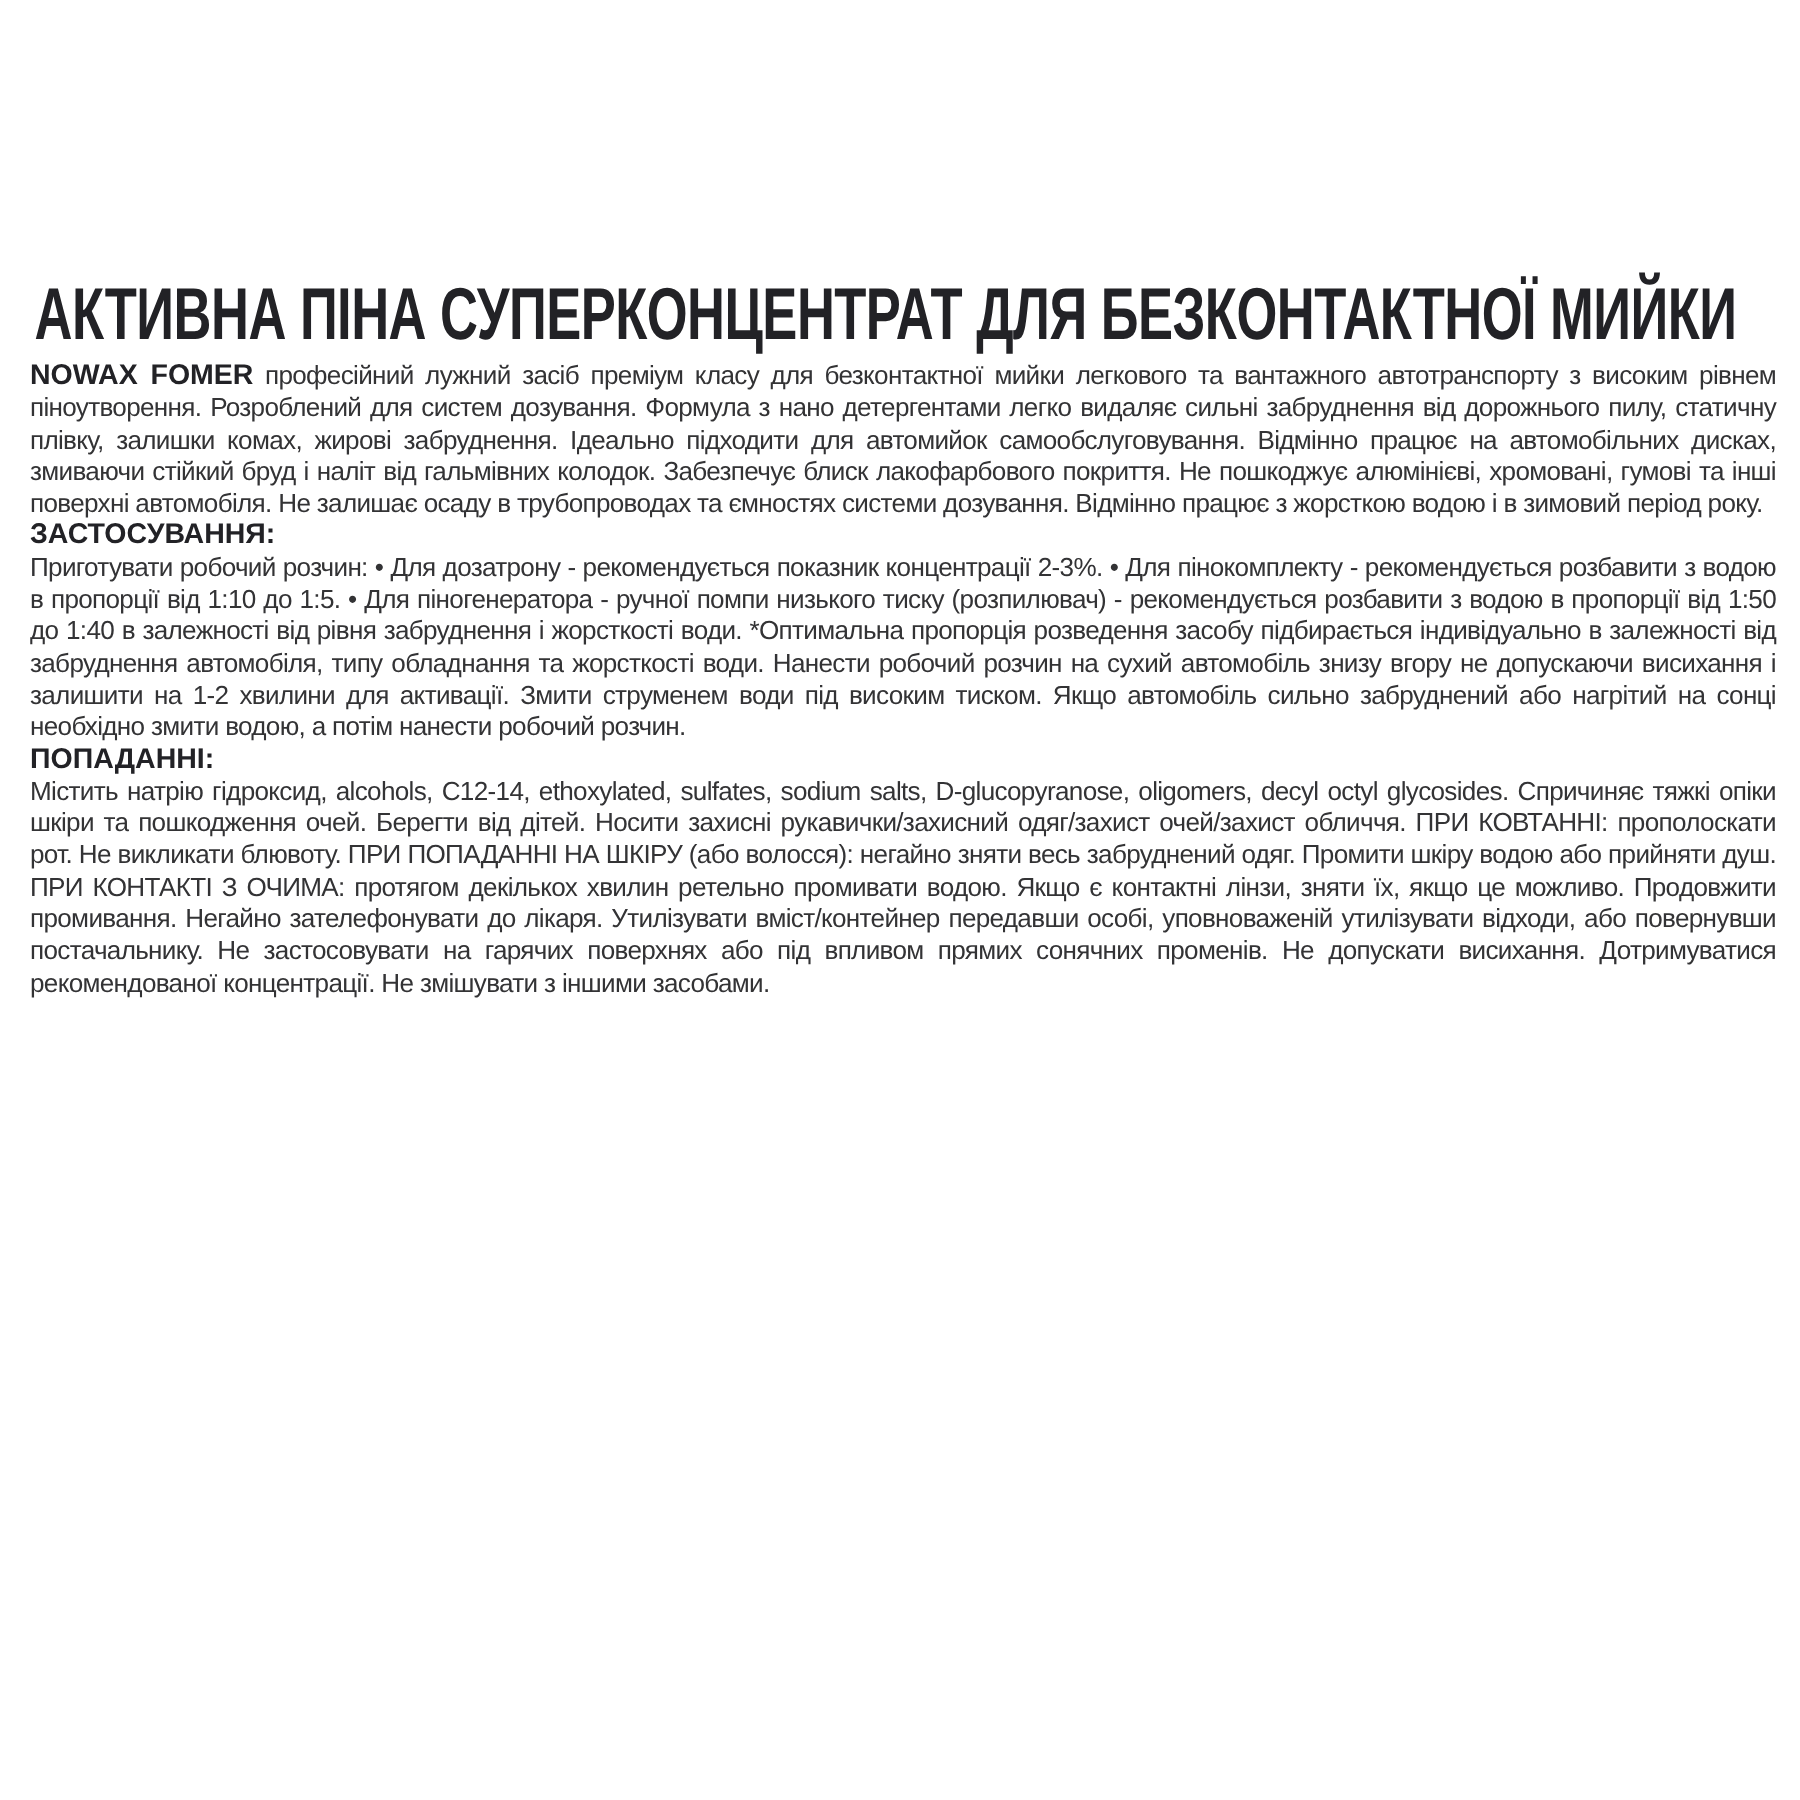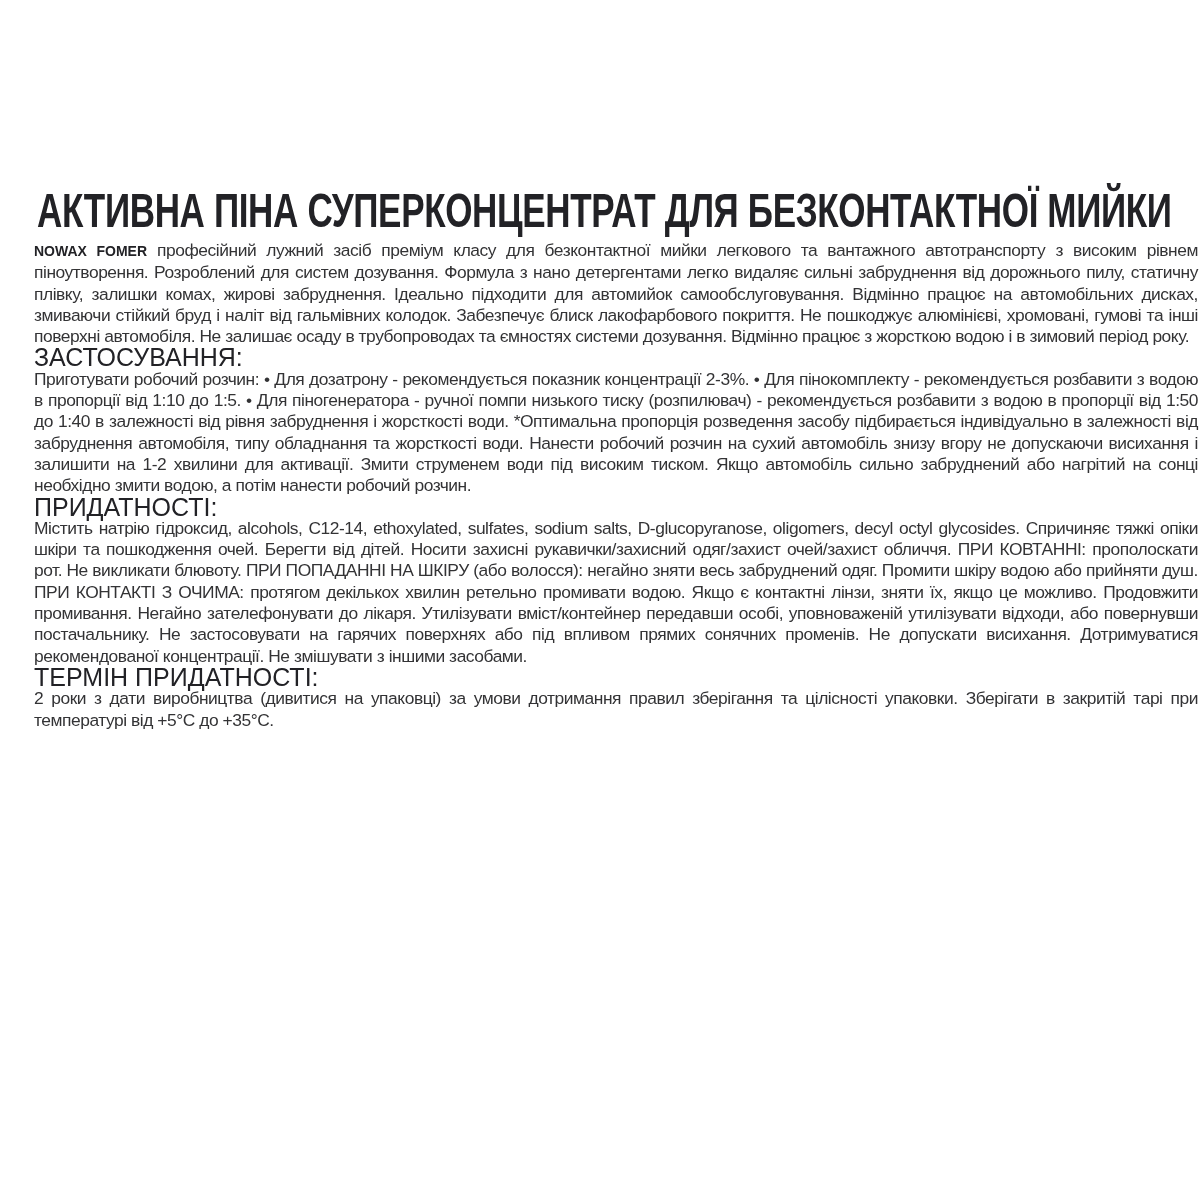--- a/index.html
+++ b/index.html
@@ -8,21 +8,21 @@
     background: #ffffff;
   }
   body {
     width: 1200px;
     height: 1200px;
     position: relative;
     overflow: hidden;
   }
   .sheet {
     position: absolute;
-    left: 34px;
+    left: 20px;
     top: 180px;
     width: 1164px;
     color: #2b2b2d;
   }
   .title {
     font-family: "Liberation Sans", sans-serif;
     font-weight: bold;
     font-size: 49px;
     line-height: 60px;
     color: #222226;
@@ -39,28 +39,28 @@
     line-height: 21.3px;
     color: #333335;
     text-align: justify;
     margin: 0;
     
     letter-spacing: -0.45px;
     word-spacing: 0px;
   }
   .para .brand {
     font-weight: bold;
-    font-size: 14px;
+    font-size: 19px;
     letter-spacing: 0px;
     color: #222226;
   }
   .heading {
     font-family: "Liberation Sans", sans-serif;
-    font-weight: normal;
-    font-size: 25px;
+    font-weight: bold;
+    font-size: 19px;
     line-height: 21.3px;
     color: #222226;
     margin: 0;
     letter-spacing: 0px;
   }
   .section { margin: 0; }
 </style>
 </head>
 <body>
 
@@ -68,24 +68,20 @@
   <div class="title">АКТИВНА ПІНА СУПЕРКОНЦЕНТРАТ ДЛЯ БЕЗКОНТАКТНОЇ МИЙКИ</div>
 
   <p class="para"><span class="brand">NOWAX FOMER</span><span> професійний лужний засіб преміум класу для безконтактної мийки легкового та вантажного автотранспорту з високим рівнем піноутворення. Розроблений для систем дозування.  Формула з нано детергентами легко видаляє сильні забруднення від дорожнього пилу, статичну плівку, залишки комах, жирові забруднення. Ідеально підходити для автомийок самообслуговування. Відмінно працює на автомобільних дисках, змиваючи стійкий бруд і наліт від гальмівних колодок. Забезпечує блиск лакофарбового покриття. Не пошкоджує алюмінієві, хромовані, гумові та інші поверхні автомобіля. Не залишає осаду в трубопроводах та ємностях системи дозування. Відмінно працює з жорсткою водою і в зимовий період року.</span></p>
 
   <div class="section">
     <div class="heading">ЗАСТОСУВАННЯ:</div>
     <p class="para">Приготувати робочий розчин: • Для дозатрону - рекомендується показник концентрації 2-3%. • Для пінокомплекту - рекомендується розбавити з водою в пропорції від 1:10 до 1:5. • Для піногенератора - ручної помпи низького тиску (розпилювач) - рекомендується розбавити з водою в пропорції від 1:50 до 1:40 в залежності від рівня забруднення і жорсткості води. *Оптимальна пропорція розведення засобу підбирається індивідуально в залежності від забруднення автомобіля, типу обладнання та жорсткості води. Нанести робочий розчин на сухий автомобіль знизу вгору не допускаючи висихання і залишити на 1-2 хвилини для активації. Змити струменем води під високим тиском. Якщо автомобіль сильно забруднений або нагрітий на сонці необхідно змити водою, а потім нанести робочий розчин.</p>
   </div>
 
   <div class="section">
-    <div class="heading">ПРИДАТНОСТІ:</div>
+    <div class="heading">ПОПАДАННІ:</div>
     <p class="para">Містить натрію гідроксид, alcohols, C12-14, ethoxylated, sulfates, sodium salts, D-glucopyranose, oligomers, decyl octyl glycosides. Спричиняє тяжкі опіки шкіри та пошкодження очей. Берегти від дітей. Носити захисні рукавички/захисний одяг/захист очей/захист обличчя. ПРИ КОВТАННІ: прополоскати рот. Не викликати блювоту. ПРИ ПОПАДАННІ НА ШКІРУ (або волосся): негайно зняти весь забруднений одяг. Промити шкіру водою або прийняти душ. ПРИ КОНТАКТІ З ОЧИМА: протягом декількох хвилин ретельно промивати водою. Якщо є контактні лінзи, зняти їх, якщо це можливо. Продовжити промивання. Негайно зателефонувати до лікаря. Утилізувати вміст/контейнер передавши особі, уповноваженій утилізувати відходи, або повернувши постачальнику. Не застосовувати на гарячих поверхнях або під впливом прямих сонячних променів. Не допускати висихання. Дотримуватися рекомендованої концентрації. Не змішувати з іншими засобами.</p>
   </div>
 
   <div class="section">
   </div>
 
-  <div class="section">
-    <div class="heading">ТЕРМІН ПРИДАТНОСТІ:</div>
-    <p class="para">2 роки з дати виробництва (дивитися на упаковці) за умови дотримання правил зберігання та цілісності упаковки. Зберігати в закритій тарі при температурі від +5°C до +35°C.</p>
-  </div>
 </div>
 
 </body></html>

